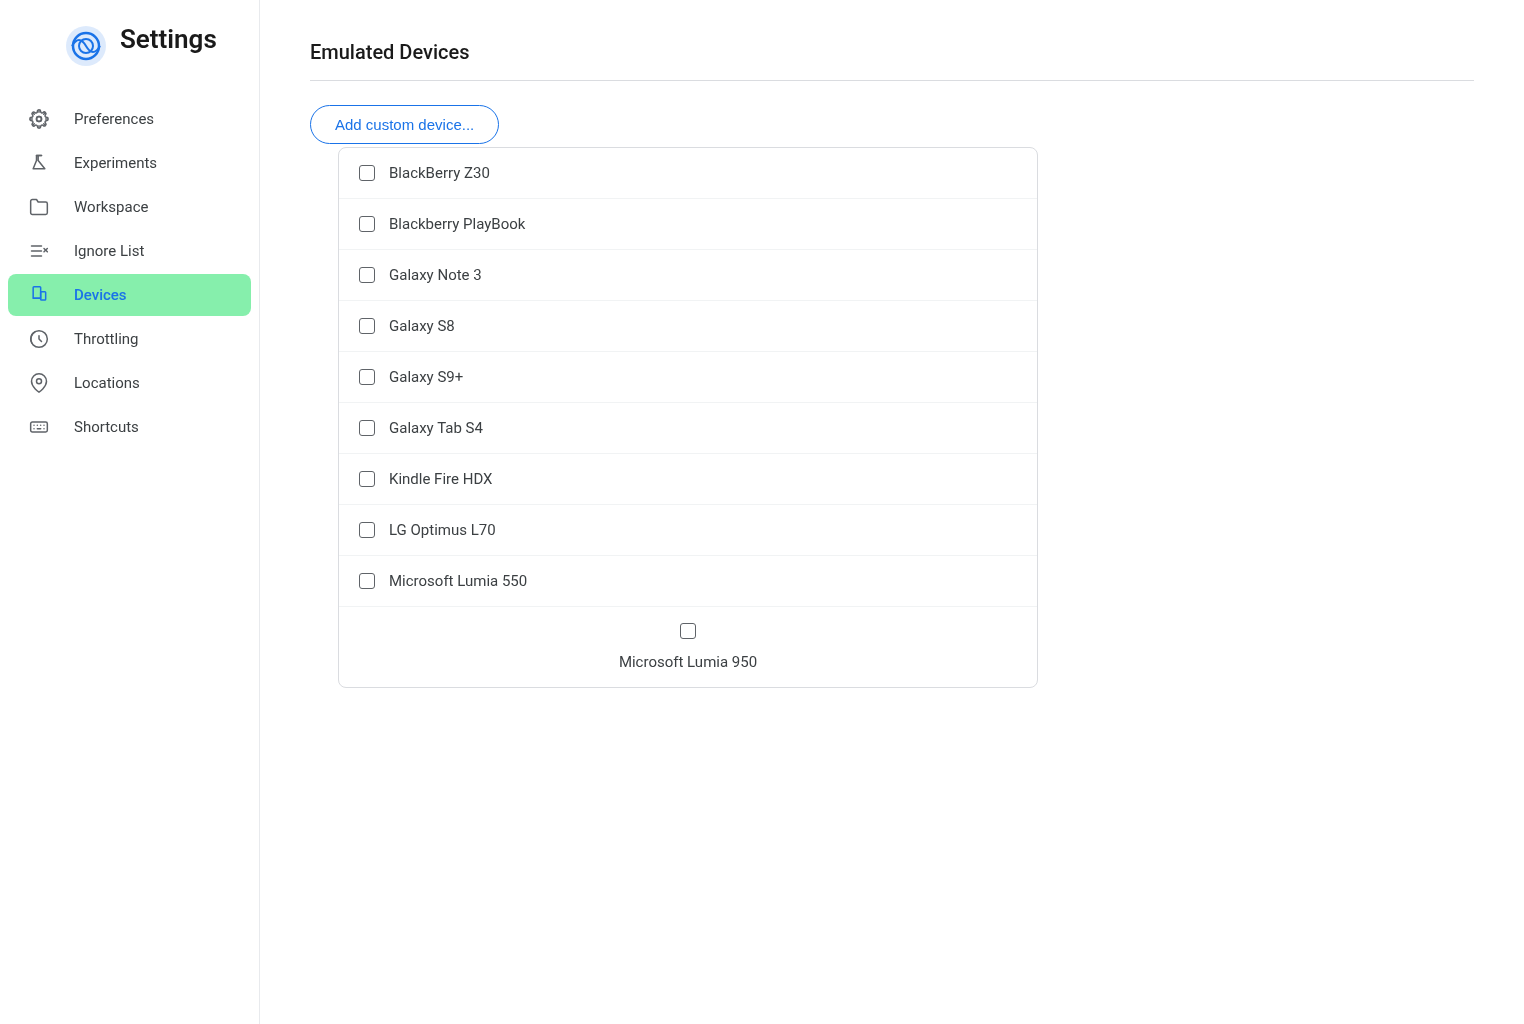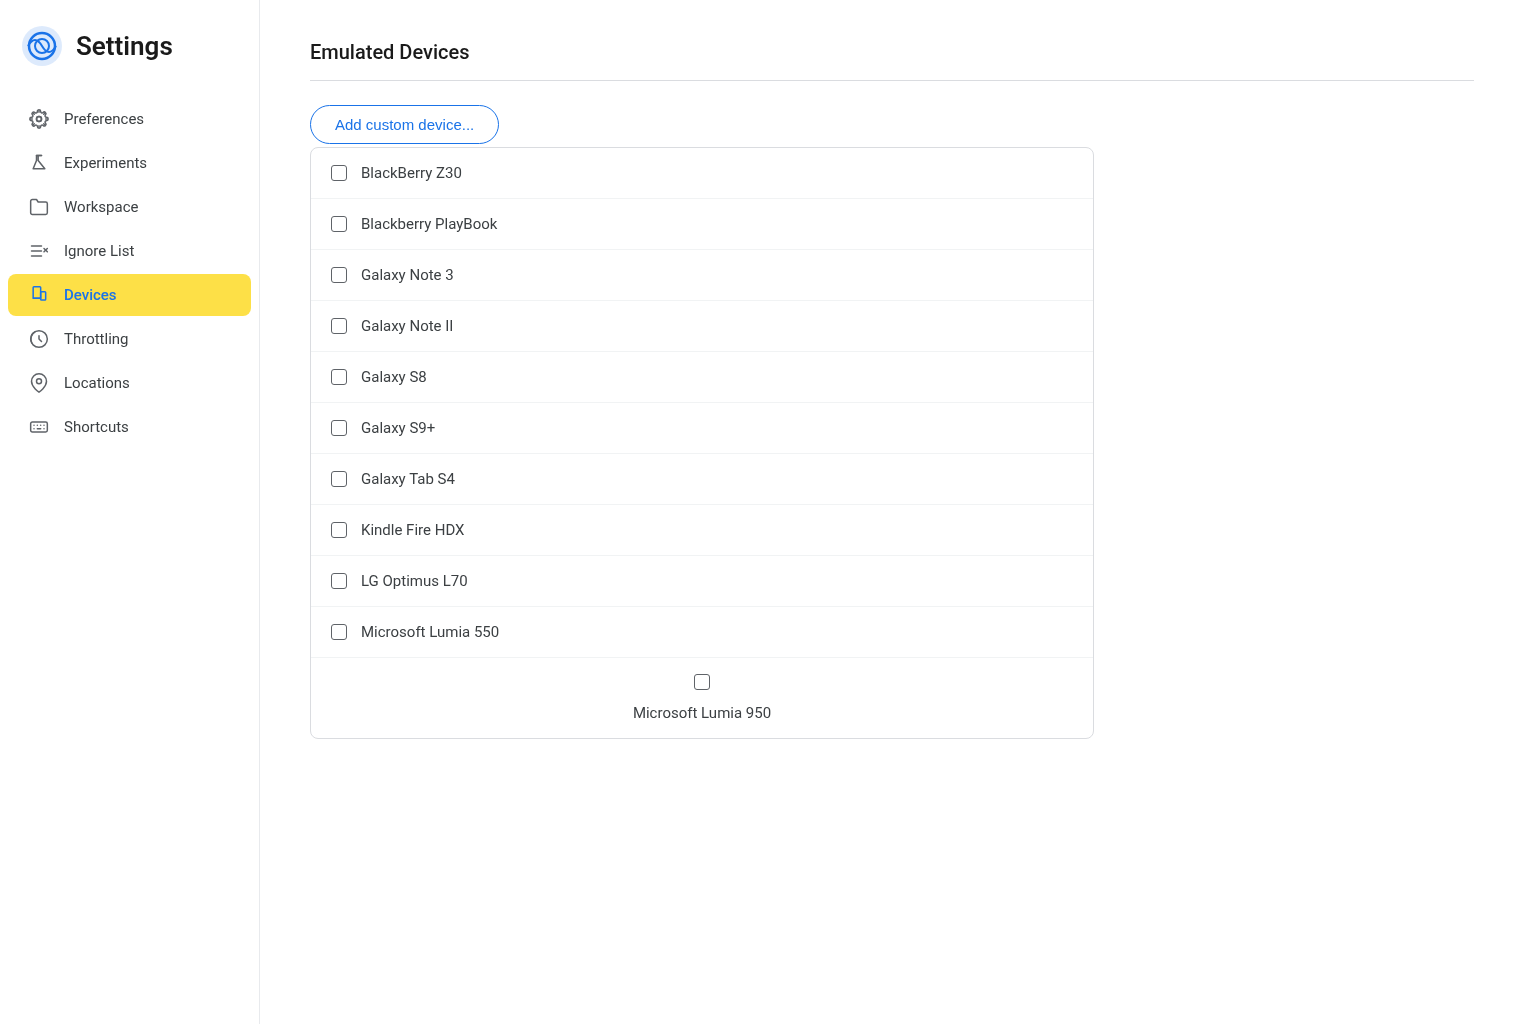--- a/index.html
+++ b/index.html
@@ -21,53 +21,54 @@
       width: 260px;
       min-width: 260px;
       padding: 24px 0;
       border-right: 1px solid #e8eaed;
       display: flex;
       flex-direction: column;
     }
 
     .sidebar-header {
       display: flex;
-      align-items: center;
+      align-items: flex-start;
       gap: 12px;
       padding: 0 20px 28px 20px;
+      margin-left: 44px;
     }
 
     .logo-icon {
       width: 44px;
       height: 44px;
       flex-shrink: 0;
     }
 
     .sidebar-title {
       font-size: 26px;
       font-weight: 600;
       color: #1a1a1a;
     }
 
     .nav-item {
       display: flex;
       align-items: center;
-      gap: 14px;
+      gap: 24px;
       padding: 10px 20px;
       cursor: pointer;
       border-radius: 8px;
       margin: 2px 8px;
       color: #3c4043;
       font-size: 15px;
       font-weight: 400;
       text-decoration: none;
     }
 
     .nav-item.active {
-      background: #fde047;
+      background: #86efac;
       color: #1a73e8;
       font-weight: 500;
     }
 
     .nav-item.active .nav-icon {
       color: #1a73e8;
     }
 
     .nav-icon {
       width: 22px;
@@ -110,22 +111,23 @@
       cursor: pointer;
       background: transparent;
       margin-bottom: 3px;
     }
 
     .devices-list {
       border: 1px solid #dadce0;
       border-radius: 8px;
       overflow-y: auto;
       max-height: 720px;
-      width: 784px;
+      width: 700px;
       max-width: 100%;
+      margin-left: 28px;
     }
 
     .device-item {
       display: flex;
       align-items: center;
       gap: 14px;
       padding: 16px 20px;
       border-bottom: 1px solid #f1f3f4;
       cursor: pointer;
       font-size: 15px;
@@ -277,24 +279,20 @@
       <label class="device-item">
       <input type="checkbox" class="device-checkbox" style="">
       <span class="device-label">Blackberry PlayBook</span>
     </label>
       <label class="device-item">
       <input type="checkbox" class="device-checkbox" style="">
       <span class="device-label">Galaxy Note 3</span>
     </label>
       <label class="device-item">
       <input type="checkbox" class="device-checkbox" style="">
-      <span class="device-label">Galaxy Note II</span>
-    </label>
-      <label class="device-item">
-      <input type="checkbox" class="device-checkbox" style="">
       <span class="device-label">Galaxy S8</span>
     </label>
       <label class="device-item">
       <input type="checkbox" class="device-checkbox" style="">
       <span class="device-label">Galaxy S9+</span>
     </label>
       <label class="device-item">
       <input type="checkbox" class="device-checkbox" style="">
       <span class="device-label">Galaxy Tab S4</span>
     </label>

